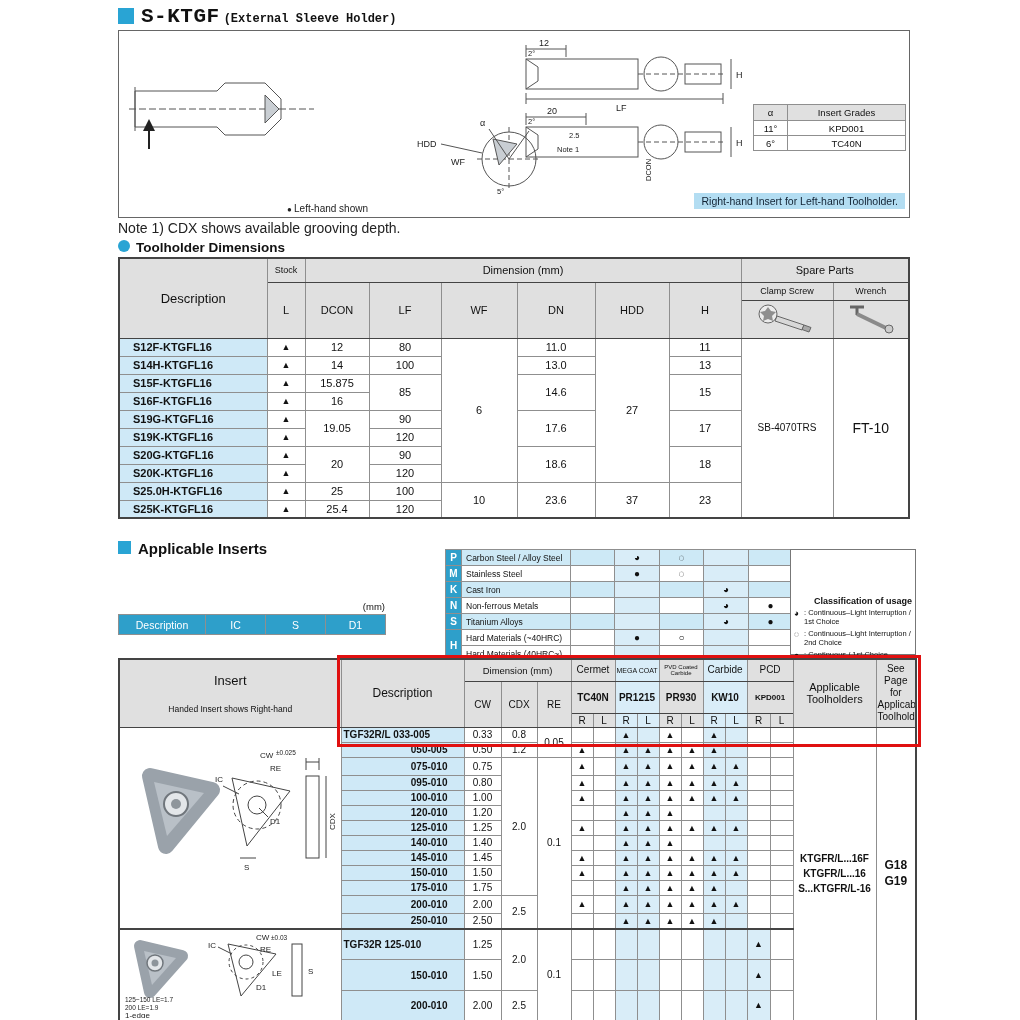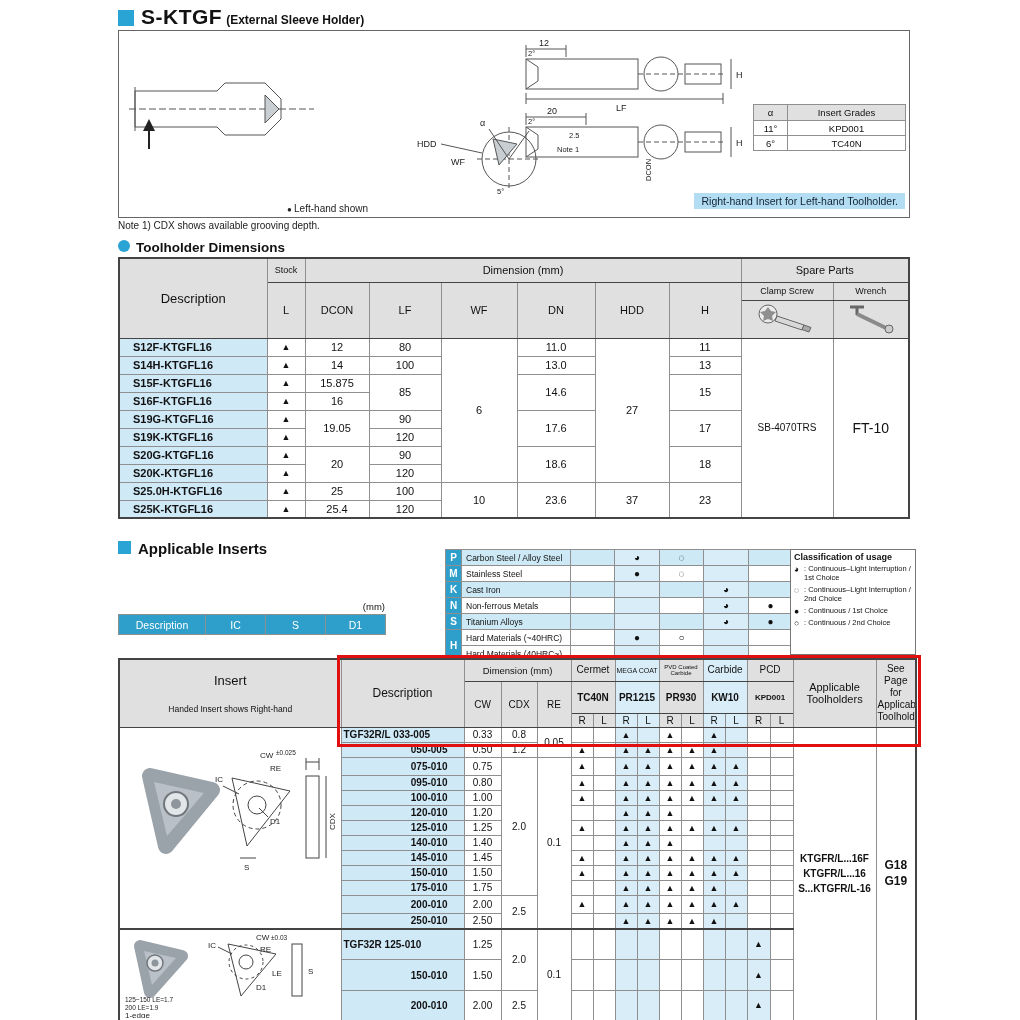--- a/index.html
+++ b/index.html
@@ -15,21 +15,21 @@
   .secsq{display:inline-block;width:13px;height:13px;background:#29a4d4;margin-right:7px;}
   .sect{font-size:13.5px;font-weight:bold;}
   .sect2{font-size:15px;font-weight:bold;}
   
   .dbox{border:1px solid #666;background:#fff;}
   .dl{font-size:9px;fill:#222;}
   .dl.s{font-size:7.5px;}
   .lhnote{font-size:10px;color:#222;}
   .lhnote::before{content:"● ";font-size:8px;}
   .rhnote{background:#b3ddf2;font-size:10.5px;padding:2px 7px;color:#123;}
-  .fnote{font-size:10px;color:#222;}
+  .fnote{font-size:14px;color:#222;}
   
   table{border-collapse:collapse;table-layout:fixed;}
   td{border:1px solid #8f8f8f;overflow:hidden;padding:0;vertical-align:middle;}
   .hd{background:#e0e0e0;text-align:center;font-size:11px;}
   
   .gt{width:152px;background:#fff;}
   .gt td{font-size:9.5px;text-align:center;}
   .gt .hd{font-size:9.5px;}
   
   .thd{width:790px;border:2px solid #444;}
@@ -47,21 +47,21 @@
   
   .mx{width:347px;border:1.5px solid #555;}
   .mx td{font-size:8.5px;height:15px;}
   .mx .lt{background:#2e9fca;color:#fff;font-weight:bold;text-align:center;font-size:10px;}
   .mx .mat{padding-left:4px;}
   .mx tr.alt{background:#cde9f6;}
   .mx .mark{text-align:center;font-size:10px;}
   .shade{background:#d9edf8;}
   
   .lg{border:1px solid #777;width:126px;height:106px;background:#fff;box-sizing:border-box;padding:2px 3px;}
-  .lg .lgt{font-size:9px;font-weight:bold;text-align:left;margin-bottom:2px;}
+  .lg .lgt{font-size:9px;font-weight:bold;text-align:right;margin-bottom:2px;margin-top:44px;}
   .lg .it{display:flex;font-size:7.5px;line-height:1.25;margin-bottom:2px;}
   .lg .sy{width:10px;flex:none;font-size:8.5px;}
   
   .main{width:797px;border:2px solid #444;}
   .main td{text-align:center;font-size:10px;}
   .main thead td{border-bottom-color:#444;}
   .inshd{vertical-align:middle;}
   .institle{font-size:13px;font-weight:normal;}
   .inscap{font-size:8.5px;margin-top:16px;}
   .fam{font-size:8px;line-height:1;}
@@ -82,21 +82,21 @@
   .il{font-size:8px;fill:#222;}
   .il.t{font-size:6.5px;}
   
   .redbox{border:3px solid #e01010;pointer-events:none;z-index:30;}
 </style>
 </head>
 <body>
 
 <div class="page">
 
-  <div class="abs" style="left:118px;top:5px;">
+  <div class="abs" style="left:118px;top:5px;font-family:Liberation Mono, monospace;">
     <span class="tsq"></span><span class="ttl">S-KTGF</span><span class="tsub">(External Sleeve Holder)</span>
   </div>
 
   <div class="abs dbox" style="left:118px;top:30px;width:790px;height:186px;">
     <svg class="abs" style="left:0;top:0;" width="788" height="184" viewBox="0 0 788 184">
       <g stroke="#555" fill="none" stroke-width="1">
         <line x1="10" y1="78" x2="195" y2="78" stroke-dasharray="7 3"></line>
         <path d="M16 60 H98 L106 52 H146 L162 68 V88 L146 104 H106 L98 96 H16 Z"></path>
         <line x1="16" y1="56" x2="16" y2="100"></line>
       </g>

